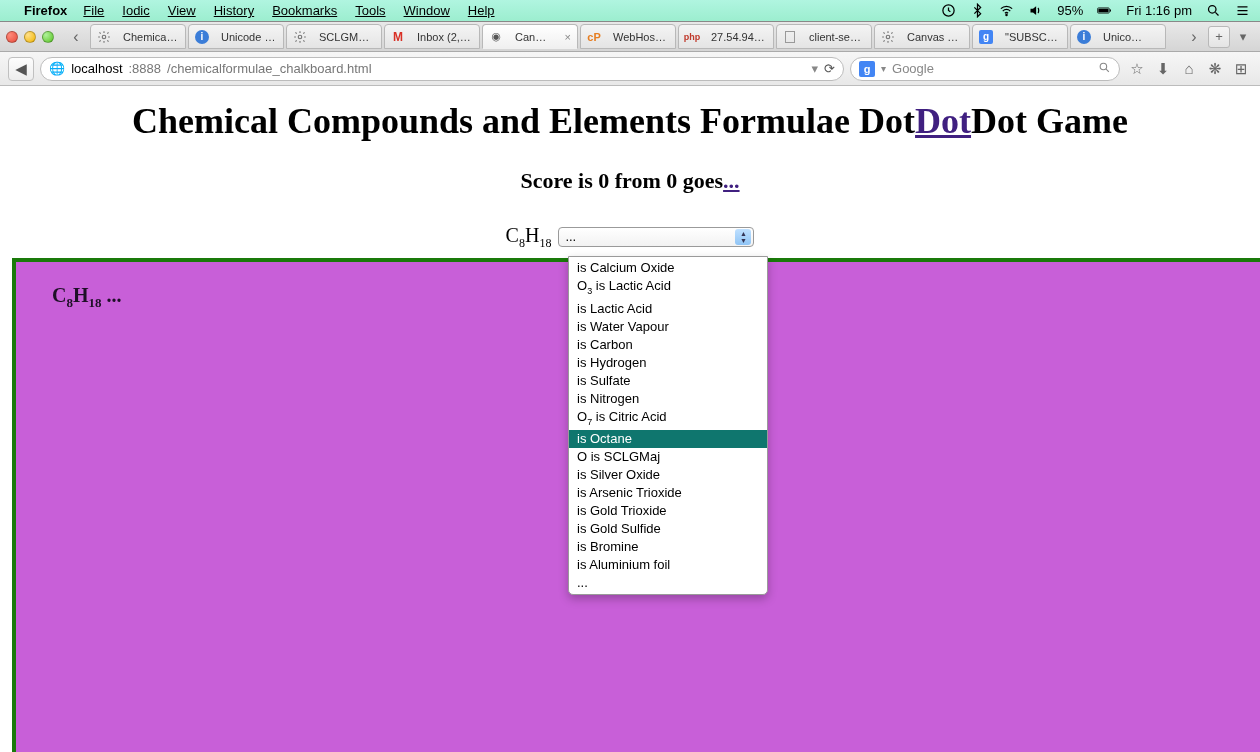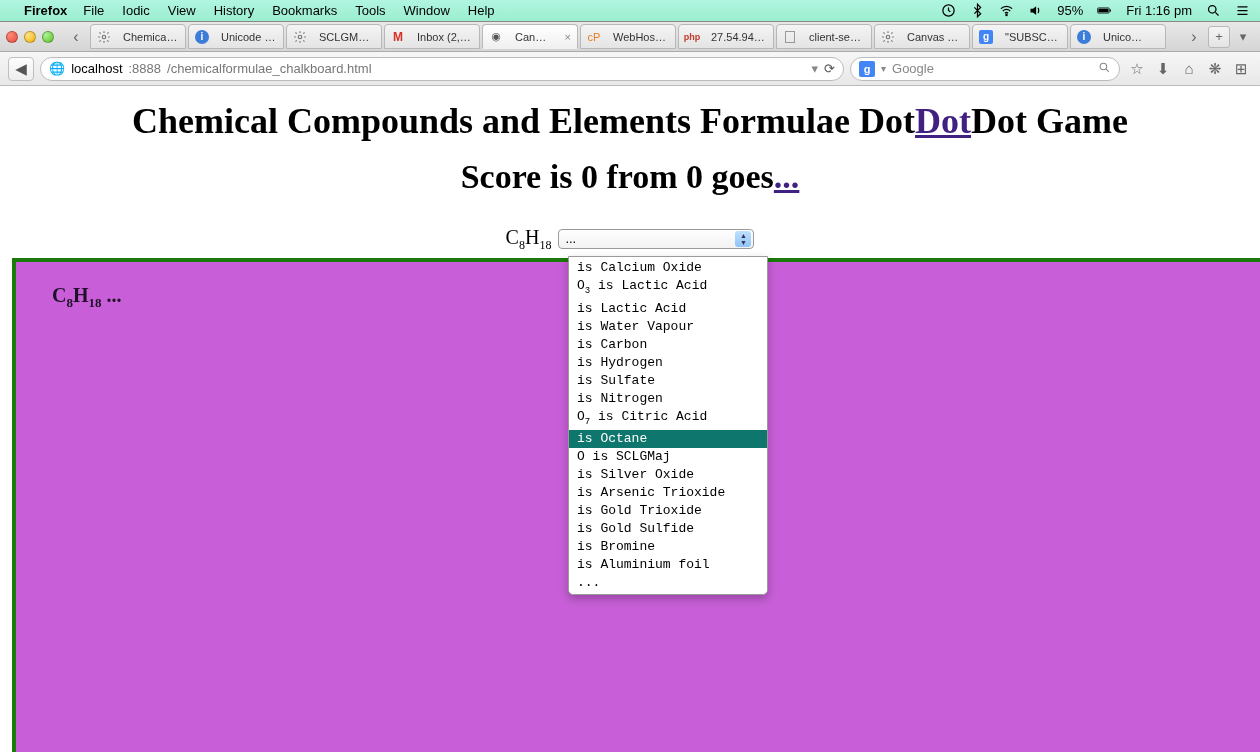--- a/index.html
+++ b/index.html
@@ -18,21 +18,21 @@
     background: linear-gradient(#b0f5e0, #9ceecf);
     display: flex;
     align-items: center;
     padding: 0 10px;
     font-size: 13px;
     color: #000;
     border-bottom: 1px solid #888;
   }
   .menubar .apple { font-size: 15px; margin-right: 14px; }
   .menubar .app-name { font-weight: bold; margin-right: 16px; }
-  .menubar .menu-item { margin-right: 18px; }
+  .menubar .menu-item { margin-right: 18px; text-decoration: underline; }
   .menubar .spacer { flex: 1; }
   .menubar .right-item { margin-left: 14px; display: inline-flex; align-items: center; }
   .menubar svg { width: 15px; height: 15px; }
 
   
   .tab-bar {
     height: 30px;
     background: linear-gradient(#e8e8e8, #d5d5d5);
     display: flex;
     align-items: center;
@@ -144,23 +144,23 @@
     font-weight: bold;
     font-size: 36px;
     text-align: center;
     margin-top: 14px;
     color:#000;
   }
   .page h1 .dotlink { color: #402080; text-decoration: underline; }
   .page h2 {
     font-family: "Times New Roman", Times, serif;
     font-weight: bold;
-    font-size: 34px;
+    font-size: 22px;
     text-align: center;
-    margin-top: 16px;
+    margin-top: 26px;
     color:#000;
   }
   .page h2 .dotslink { color: #402080; text-decoration: underline; }
 
   .formula-row {
     text-align: center;
     margin-top: 30px;
     font-family: "Times New Roman", Times, serif;
     font-size: 20px;
   }
@@ -224,21 +224,20 @@
     box-shadow: 0 4px 10px rgba(0,0,0,0.25);
     padding: 2px 0;
     z-index: 100;
   }
   .dropdown .opt {
     padding: 1px 8px;
     line-height: 16px;
     color: #000;
     white-space: nowrap;
     overflow: hidden;
-    font-family: Liberation Mono, monospace;
   }
   .dropdown .opt.highlight {
     background: #0f766e;
     color: #fff;
   }
   .dropdown .opt .osub { font-size: 9px; vertical-align: sub; }
 </style>
 </head>
 <body>
 
@@ -341,21 +340,21 @@
       </div>
       <div class="tab active">
         <span class="tab-icon">
           <span style="color:#555;">◉</span>
         </span>
         <span class="tab-title">Canv…</span>
         <span class="tab-close">×</span>
       </div>
       <div class="tab">
         <span class="tab-icon">
-          <span style="color:#e67e22;font-weight:normal;font-size:11px;">cP</span>
+          <span style="color:#e67e22;font-weight:bold;font-size:11px;">cP</span>
         </span>
         <span class="tab-title">WebHost…</span>
       </div>
       <div class="tab">
         <span class="tab-icon">
           <span style="color:#c0392b;font-size:9px;font-weight:bold;">php</span>
         </span>
         <span class="tab-title">27.54.94…</span>
       </div>
       <div class="tab">

